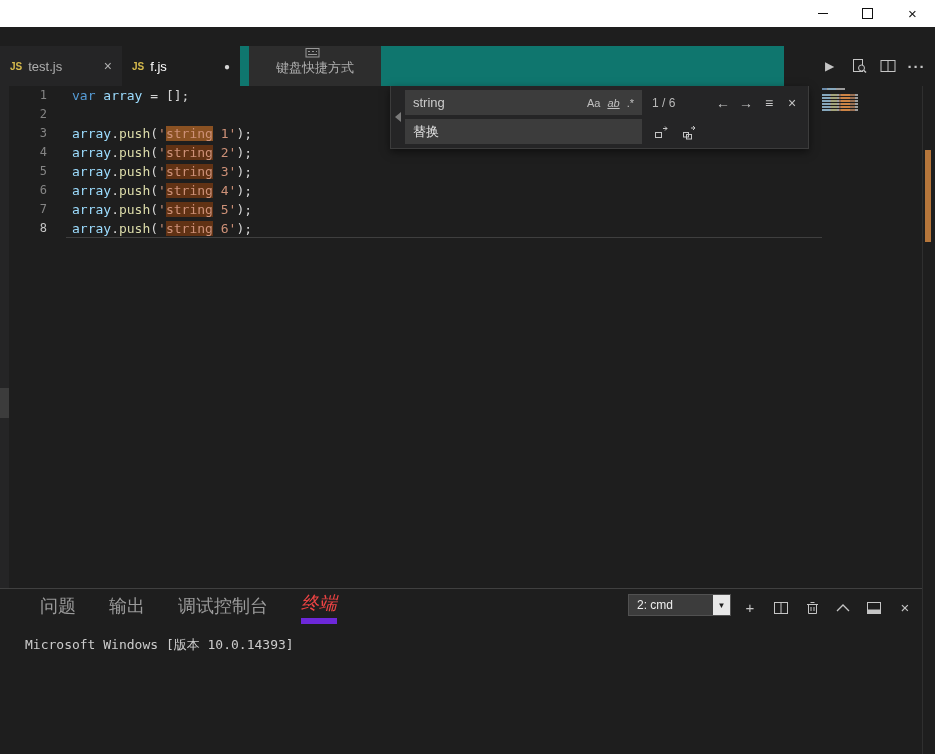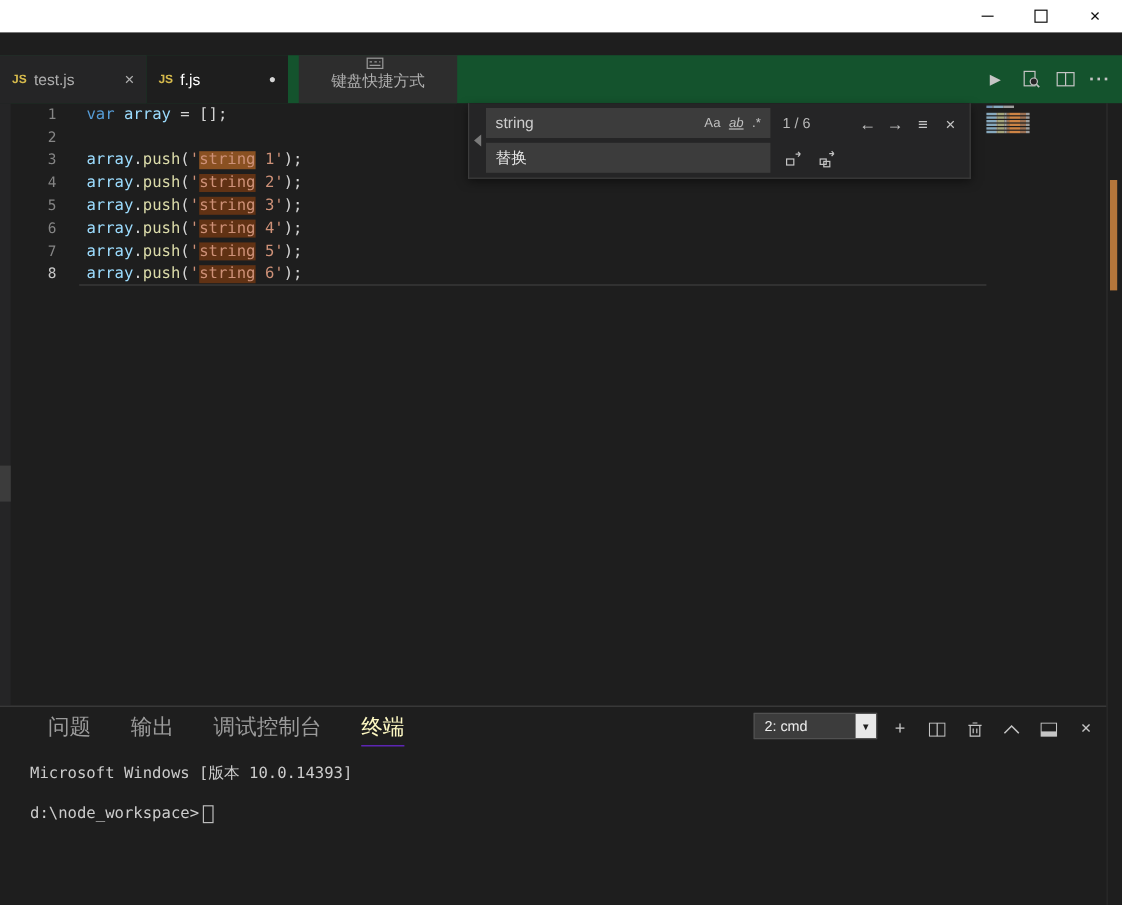--- a/index.html
+++ b/index.html
@@ -8,21 +8,21 @@
 
   
   .titlebar{position:absolute;top:0;left:0;width:935px;height:27px;background:#ffffff;
             display:flex;justify-content:flex-end;align-items:stretch;}
   .win-btn{width:45px;display:flex;align-items:center;justify-content:center;color:#111;}
   .glyph-min{display:block;width:10px;height:0;border-top:1px solid #111;}
   .glyph-max{display:block;width:9px;height:9px;border:1px solid #111;}
   .win-close{font-size:15px;}
 
   
-  .tabbar{position:absolute;top:46px;left:0;width:935px;height:40px;background:#14532d;display:flex;}
+  .tabbar{position:absolute;top:46px;left:0;width:784px;height:40px;background:#0f766e;display:flex;}
   .tab{box-sizing:border-box;height:40px;display:flex;align-items:center;padding:0 10px;font-size:13px;cursor:default;}
   .tab-js-icon{color:#d6ba4c;font-size:10px;font-weight:bold;margin-right:6px;font-family:"Liberation Sans",sans-serif;}
   .tab-label{color:#aeaeae;white-space:nowrap;}
   .tab1{width:122px;background:#252526;}
   .tab1 .tab-close{margin-left:auto;color:#b0b0b0;font-size:14px;}
   .tab2{width:118px;background:#1e1e1e;}
   .tab2 .tab-label{color:#ffffff;}
   .tab2 .tab-dirty{margin-left:auto;color:#d6d6d6;font-size:10px;}
   .tab3{width:132px;background:#2d2d2d;margin-left:9px;flex-direction:column;}
   .kb-icon{margin-right:6px;display:flex;align-items:center;}
@@ -78,21 +78,21 @@
   .mm-line{display:flex;height:2px;margin-bottom:1px;}
   .mm-line span{height:2px;display:block;}
   .overview-decor{position:absolute;left:925px;top:150px;width:6px;height:92px;background:var(--overview-decoration,#b5763b);}
   .right-vline{position:absolute;left:922px;top:86px;height:668px;width:1px;background:#2f2f2f;}
 
   
   .panel{position:absolute;left:0;top:588px;width:922px;height:166px;background:#1e1e1e;
          border-top:1px solid #404040;box-sizing:border-box;}
   .panel-header{position:relative;height:37px;display:flex;align-items:center;padding-left:40px;}
   .panel-tab{margin-right:33px;font-size:18px;color:#9b9b9b;padding-bottom:3px;cursor:default;white-space:nowrap;}
-  .panel-tab.active{color:#fef9c3;border-bottom:1px solid #6d28d9;}
+  .panel-tab.active{color:#ef4444;border-bottom:6px solid #6d28d9;font-style:italic;}
   .terminal-select{position:absolute;left:628px;top:5px;width:103px;height:22px;box-sizing:border-box;
                    background:#3c3c3c;border:1px solid #515151;display:flex;align-items:center;
                    padding-left:8px;font-size:12px;color:#eeeeee;}
   .select-arrow{margin-left:auto;width:17px;height:20px;background:#e8e8e8;color:#1e1e1e;
                 display:flex;align-items:center;justify-content:center;font-size:8px;}
   .panel-actions{position:absolute;right:8px;top:0;height:37px;display:flex;align-items:center;gap:13px;}
   .p-btn{width:18px;height:18px;display:flex;align-items:center;justify-content:center;color:#c5c5c5;font-size:15px;}
   .terminal{padding:10px 0 0 25px;font-family:"DejaVu Sans Mono","Liberation Mono",monospace;
             font-size:13px;line-height:17px;color:#cccccc;}
   .term-line{height:17px;white-space:pre;}
@@ -353,15 +353,14 @@
           <rect x="0.5" y="0.5" width="13" height="11" fill="none" stroke="#c5c5c5" stroke-width="1"></rect>
           <rect x="0.5" y="7.5" width="13" height="4" fill="#c5c5c5"></rect>
         </svg>
       </span>
       <span class="p-btn">×</span>
     </div>
   </div>
   <div class="terminal" id="terminal-output">
       <div class="term-line">Microsoft Windows [版本 10.0.14393]</div>
       <div class="term-line"></div>
-      <div class="term-line">d:\node_workspace&gt;<span class="term-cursor"></span></div>
     </div>
 </div>
 
 </body></html>

